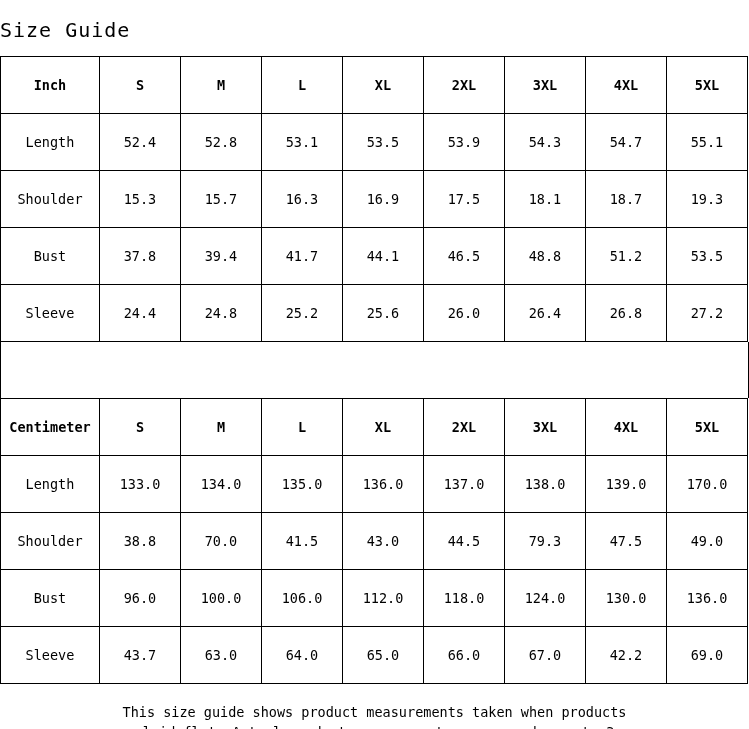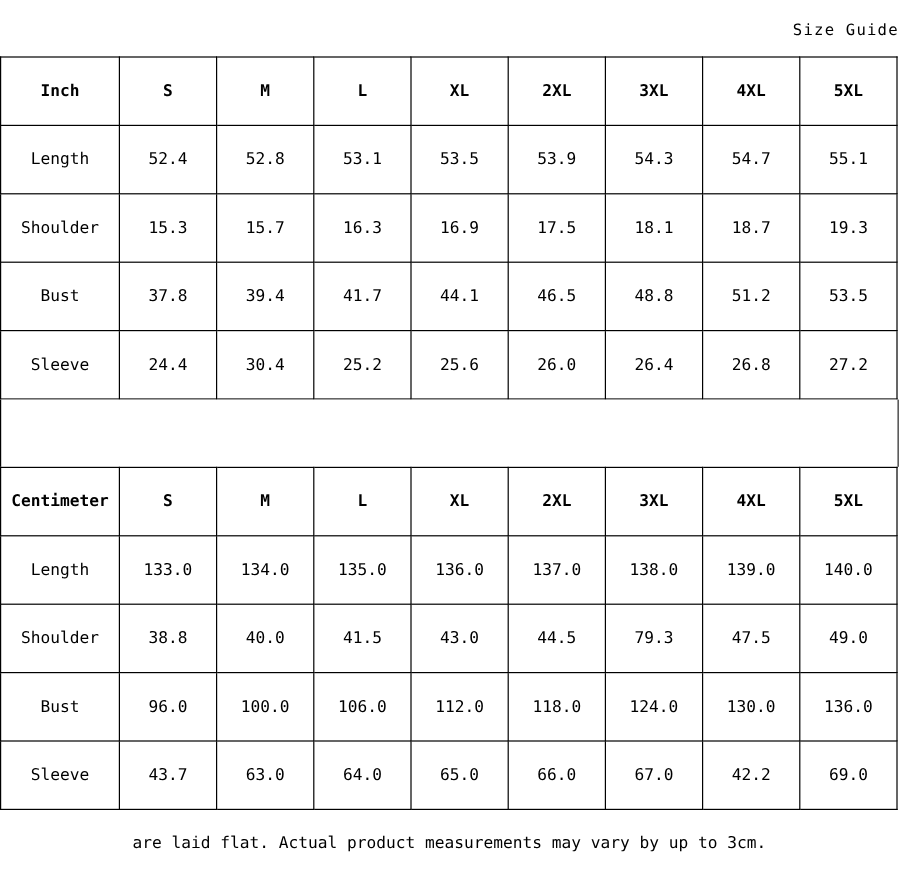--- a/index.html
+++ b/index.html
@@ -14,23 +14,23 @@
     color: #000000;
     overflow: hidden;
   }
   .page {
     position: relative;
     width: 749px;
     height: 729px;
     box-sizing: border-box;
   }
   .title {
-    text-align: right;
-    font-family: "DejaVu Sans Mono", monospace;
-    font-size: 13px;
+    text-align: left;
+    font-family: "DejaVu Sans Mono", monospace;
+    font-size: 20px;
     letter-spacing: 1px;
     color: #000000;
     padding-top: 18px;
     padding-bottom: 14px;
   }
   table.size-table {
     border-collapse: collapse;
     width: 659px;
     table-layout: fixed;
   }
@@ -135,21 +135,21 @@
         <td class="val">41.7</td>
         <td class="val">44.1</td>
         <td class="val">46.5</td>
         <td class="val">48.8</td>
         <td class="val">51.2</td>
         <td class="val">53.5</td>
       </tr>
       <tr>
         <td class="rowhead">Sleeve</td>
         <td class="val">24.4</td>
-        <td class="val">30.4</td>
+        <td class="val">24.8</td>
         <td class="val">25.2</td>
         <td class="val">25.6</td>
         <td class="val">26.0</td>
         <td class="val">26.4</td>
         <td class="val">26.8</td>
         <td class="val">27.2</td>
       </tr>
     </tbody>
   </table>
 
@@ -181,26 +181,26 @@
       </tr>
       <tr>
         <td class="rowhead">Length</td>
         <td class="val">133.0</td>
         <td class="val">134.0</td>
         <td class="val">135.0</td>
         <td class="val">136.0</td>
         <td class="val">137.0</td>
         <td class="val">138.0</td>
         <td class="val">139.0</td>
-        <td class="val">140.0</td>
+        <td class="val">170.0</td>
       </tr>
       <tr>
         <td class="rowhead">Shoulder</td>
         <td class="val">38.8</td>
-        <td class="val">40.0</td>
+        <td class="val">70.0</td>
         <td class="val">41.5</td>
         <td class="val">43.0</td>
         <td class="val">44.5</td>
         <td class="val">79.3</td>
         <td class="val">47.5</td>
         <td class="val">49.0</td>
       </tr>
       <tr>
         <td class="rowhead">Bust</td>
         <td class="val">96.0</td>
@@ -220,16 +220,17 @@
         <td class="val">65.0</td>
         <td class="val">66.0</td>
         <td class="val">67.0</td>
         <td class="val">42.2</td>
         <td class="val">69.0</td>
       </tr>
     </tbody>
   </table>
 
   <div class="note">
+    <div>This size guide shows product measurements taken when products</div>
     <div>are laid flat. Actual product measurements may vary by up to 3cm.</div>
   </div>
 
 </div>
 
 </body></html>

